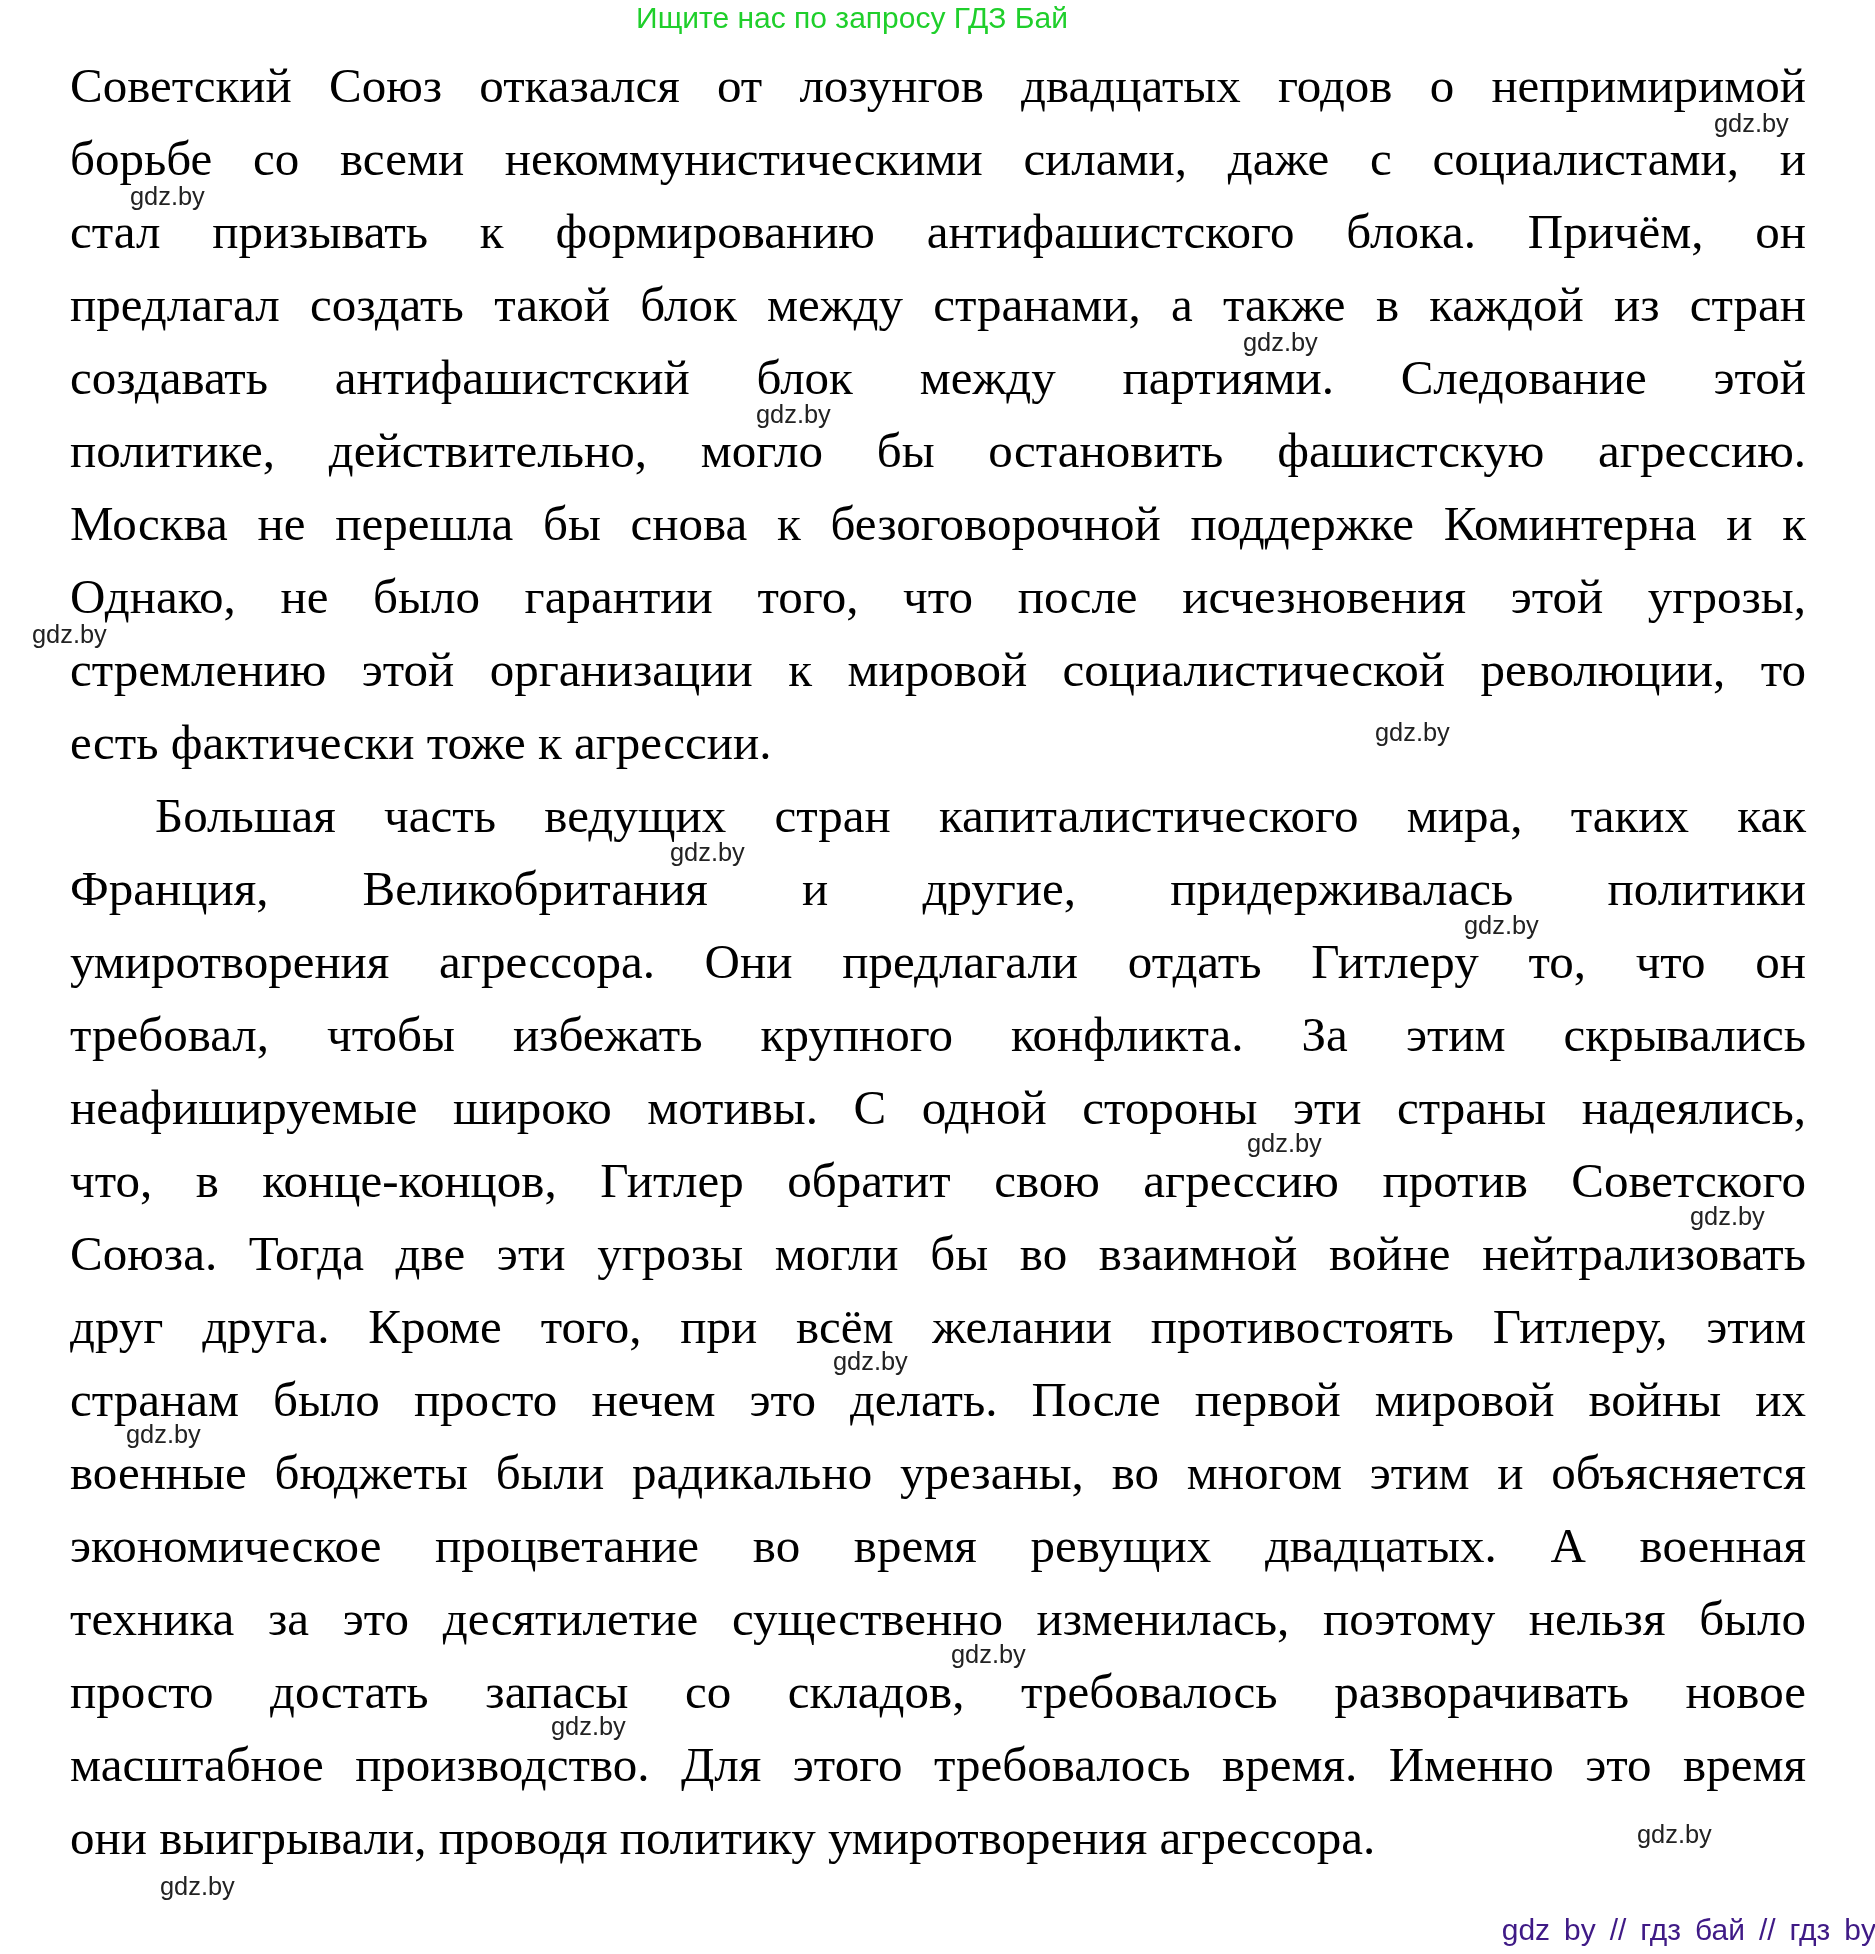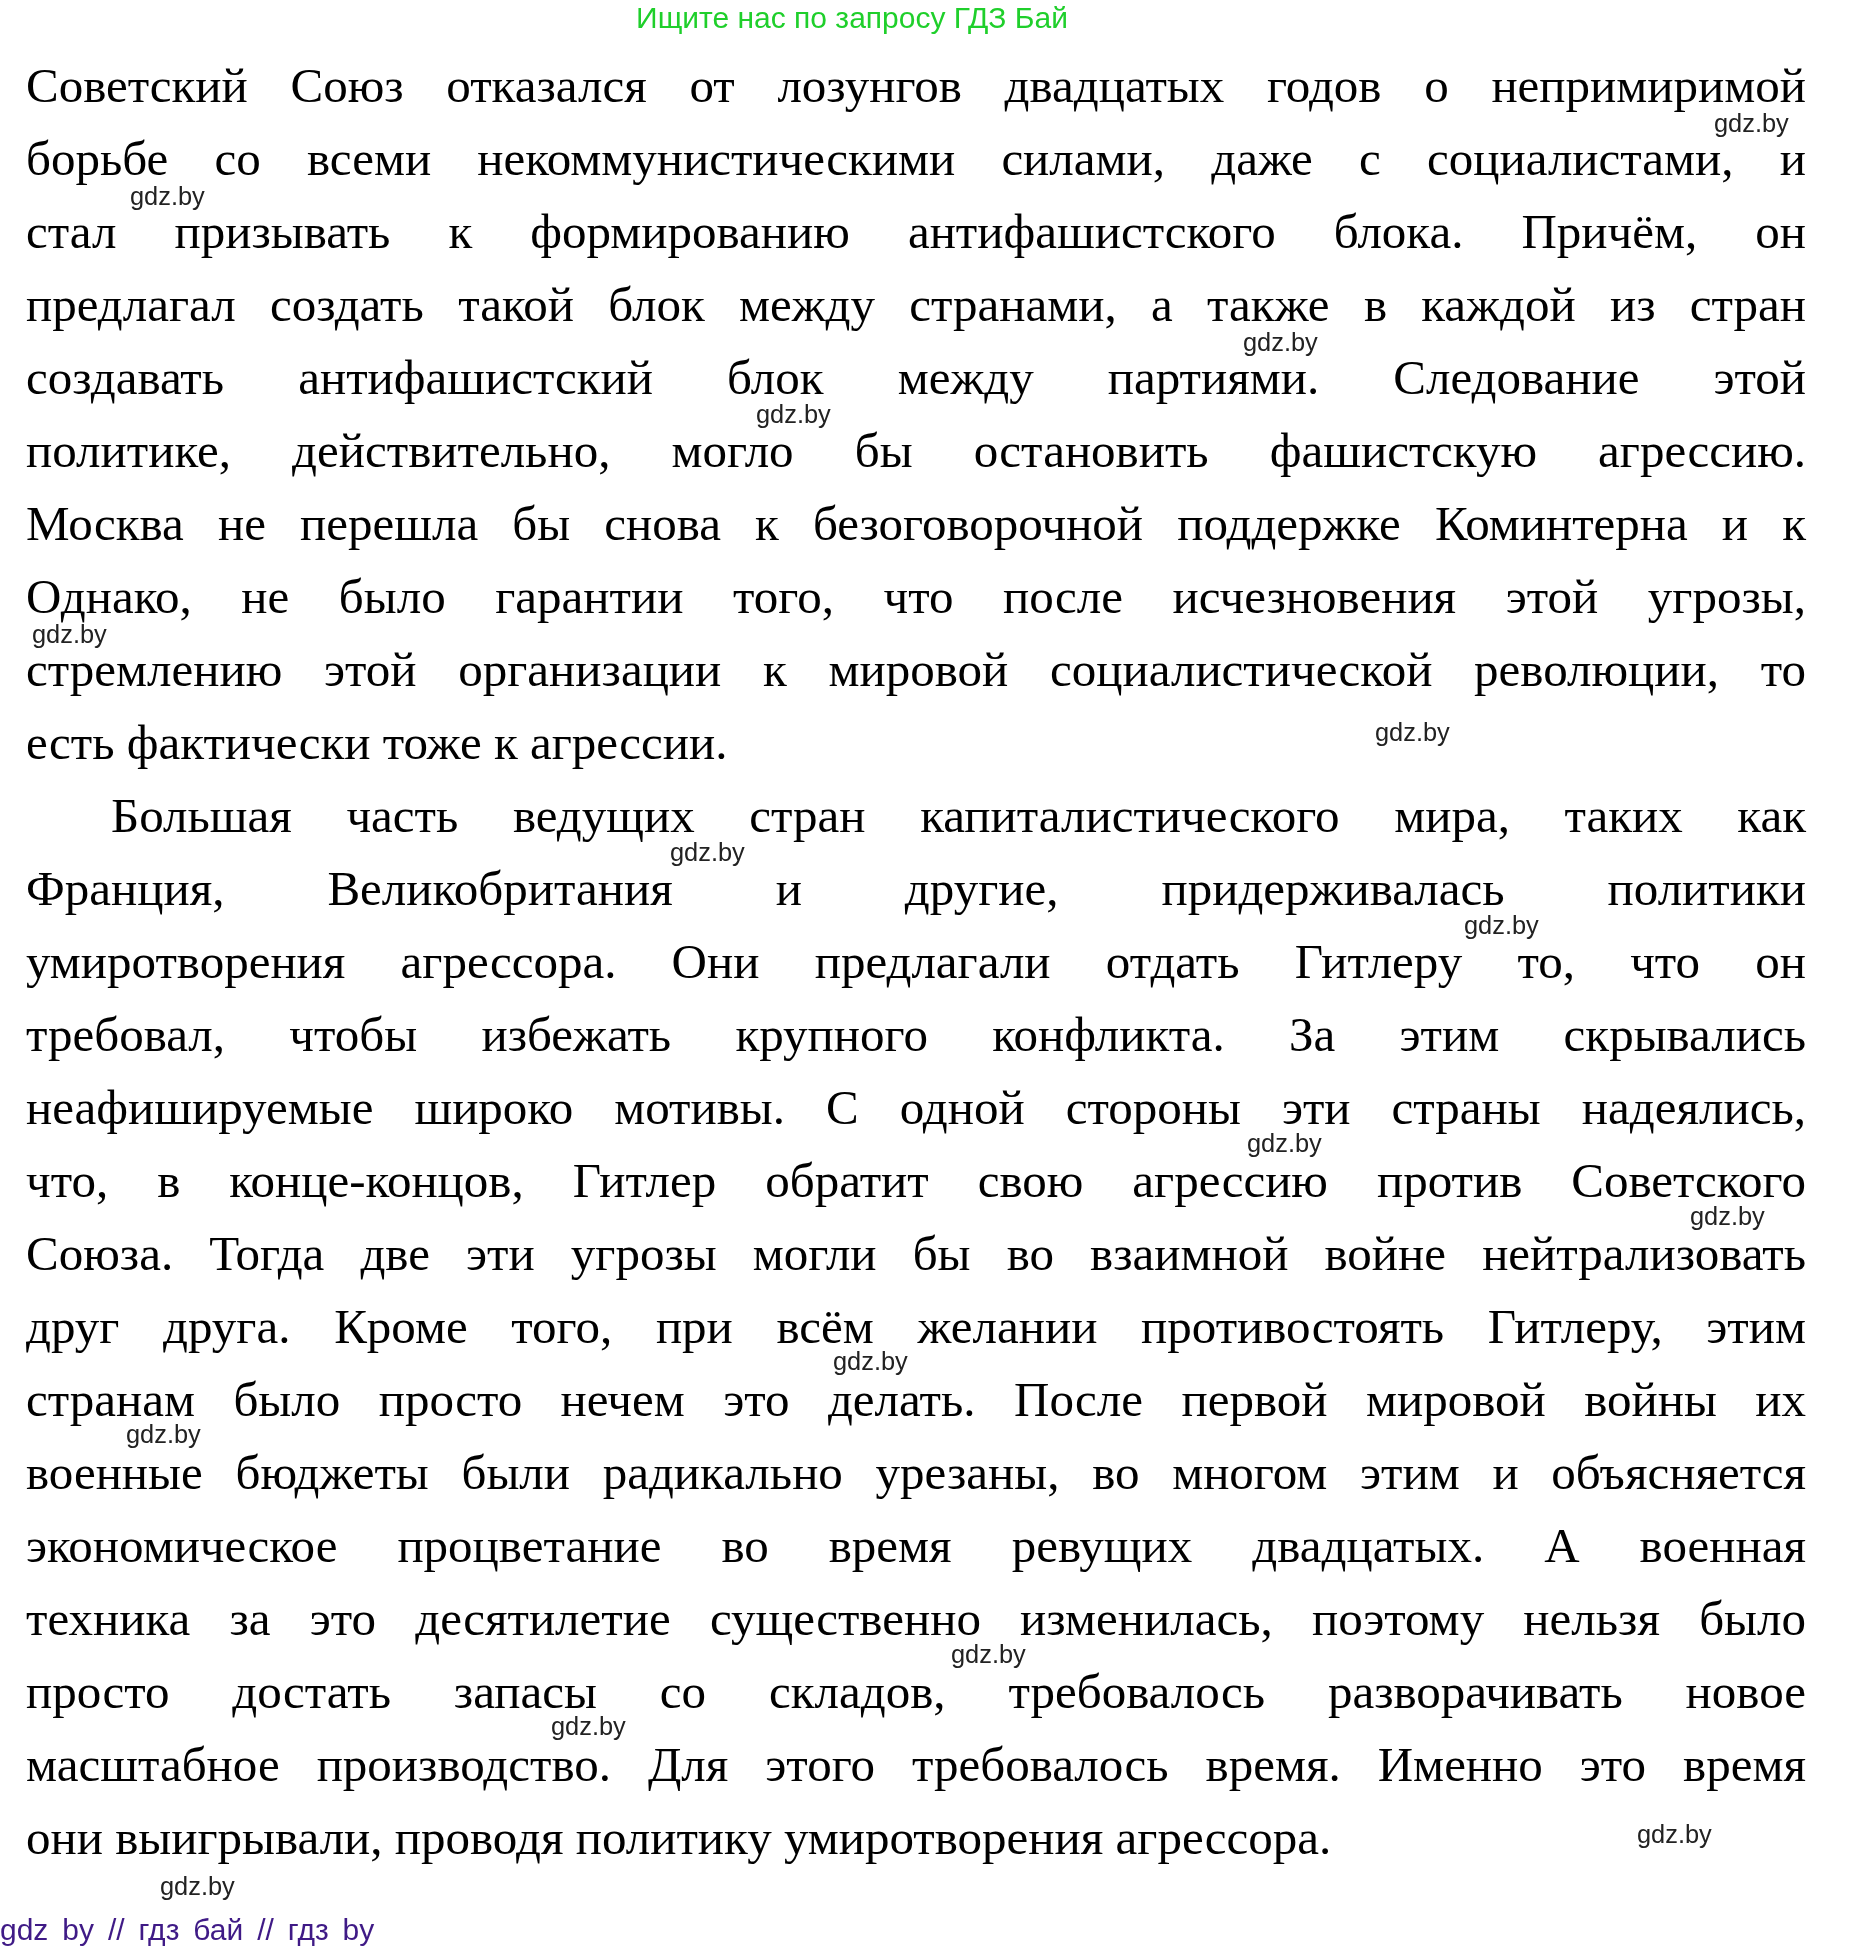--- a/index.html
+++ b/index.html
@@ -9,30 +9,30 @@
     text-align: center; color: #1fcf2b;
     font-family: "Liberation Sans", sans-serif; font-size: 30px; line-height: 36px;
   }
   .page {
     position: absolute; left: 26px; top: 49px; width: 1780px;
     font-family: "Liberation Serif", serif; font-size: 49px; line-height: 73px;
     color: #000; transform: scaleX(1.0);
   }
   .line {
     display: block; height: 73px; white-space: nowrap;
-    text-align: justify; text-align-last: justify;
+    text-align: justify; text-align-last: justify; margin-left: 44px;
   }
   .line.last { text-align-last: left; }
   .line.indent { text-indent: 85px; }
   .wm {
     position: absolute; font-family: "Liberation Sans", sans-serif;
     font-size: 25.4px; color: #222; line-height: 28px;
   }
   .footer {
-    position: absolute; left: 0; width: 1876px; top: 1911px; text-align: left;
+    position: absolute; left: 0; width: 1876px; top: 1911px; text-align: right;
     color: #3f1a86; font-family: "Liberation Sans", sans-serif; font-size: 30px; line-height: 38px;
     word-spacing: 5.6px;
   }
 </style>
 </head>
 <body>
 
 <div class="header">Ищите нас по запросу ГДЗ Бай</div>
 
 <div class="page">

